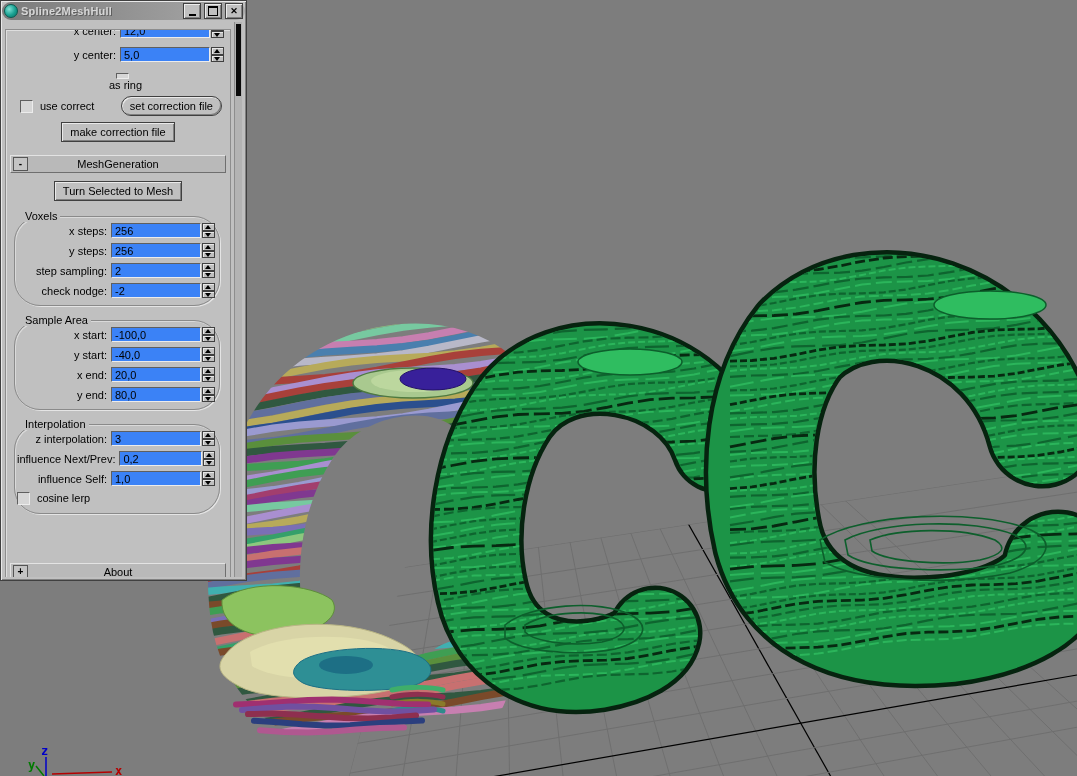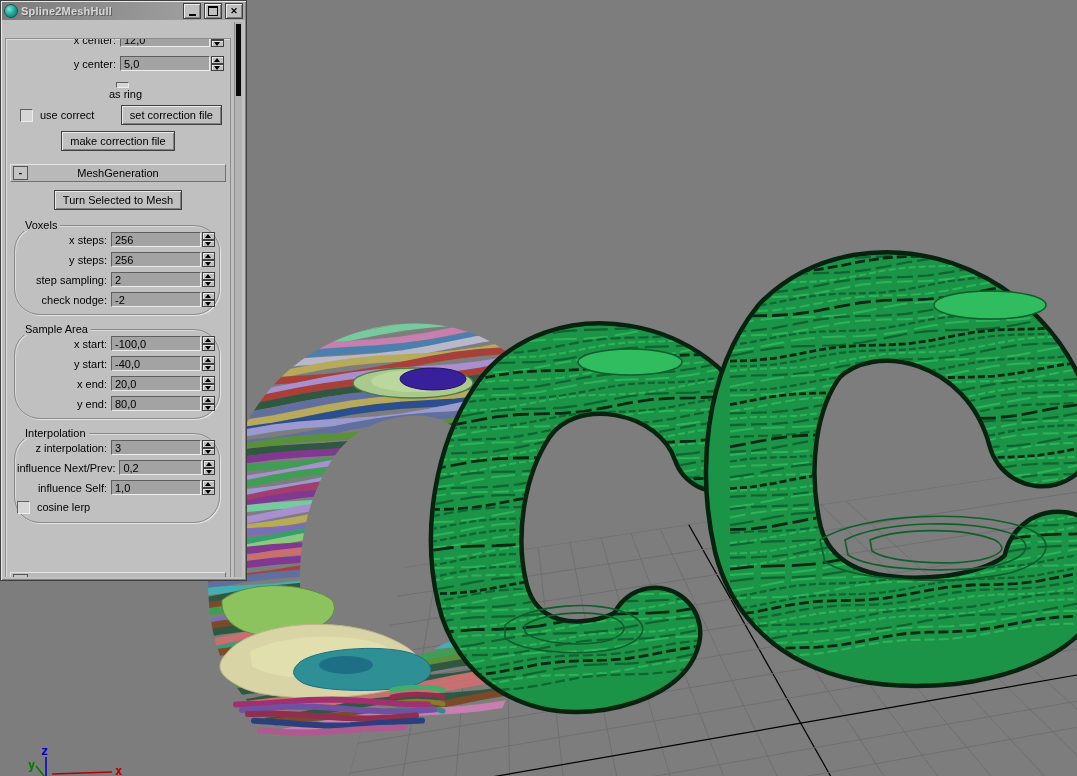--- a/index.html
+++ b/index.html
@@ -8,47 +8,47 @@
 
   
   .viewport{position:absolute;left:0;top:0;width:1077px;height:776px;}
   .vp-active-border{position:absolute;left:245px;top:19px;width:2px;height:24px;}
 
   
   .win{position:absolute;left:0;top:0;width:245px;height:579px;background:#c0c0c0;
        border:1px solid #404040;
        box-shadow:inset 1px 1px 0 #e9e9e9, inset -1px -1px 0 #808080;}
   .titlebar{height:18px;margin:1px;display:flex;align-items:center;gap:3px;padding:0 2px;
-       background:linear-gradient(90deg,#7b7b7b,#a9a9a9);}
+       background:linear-gradient(90deg,#7b7b7b,#a9a9a9);border-radius:9px;}
   .title-ico{width:14px;height:14px;border-radius:50%;
        background:radial-gradient(circle at 35% 35%,#7fe0d4,#18a091 55%,#0c6e63);
        border:1px solid #0a5a50;box-sizing:border-box;}
   .title-txt{flex:1;color:#d6d6d6;font-weight:bold;letter-spacing:.2px;
        text-shadow:1px 1px 0 #5e5e5e;white-space:nowrap;overflow:hidden;}
   .wbtn{width:16px;height:14px;background:#c0c0c0;border:1px solid #404040;
        box-shadow:inset 1px 1px 0 #ececec, inset -1px -1px 0 #7f7f7f;
        display:flex;align-items:center;justify-content:center;
        font-size:9px;line-height:9px;font-weight:bold;color:#000;}
   .minbar{width:7px;height:2px;background:#000;margin-top:7px;}
   .maxbox{width:8px;height:7px;border:1px solid #000;border-top-width:2px;}
 
   .client{position:absolute;left:3px;top:21px;right:3px;bottom:3px;background:#c0c0c0;overflow:hidden;}
-  .rollarea{position:absolute;left:1px;top:16px;width:224px;height:100%;
+  .rollarea{position:absolute;left:1px;top:7px;width:224px;height:100%;
        display:flex;flex-direction:column;overflow:hidden;
        border:1px solid #8d8d8d;box-shadow:inset 1px 1px 0 #dedede;}
   .scrollcol{position:absolute;right:1px;top:0;width:7px;height:100%;background:#b3b3b3;
        border-left:1px solid #8d8d8d;}
   .scrollthumb{position:absolute;left:1px;top:2px;width:5px;height:72px;background:#0a0a0a;}
 
   .cliprow-wrap{height:13px;overflow:hidden;}
   .cliprow-wrap .row{margin-top:-8px;}
 
   .row{display:flex;align-items:center;height:17px;margin:3px 6px 2px 0;}
   .lbl{flex:1;text-align:right;padding-right:4px;white-space:nowrap;}
-  .fld{width:90px;height:15px;box-sizing:border-box;background:#a3a3a3;color:#000;
+  .fld{width:90px;height:15px;box-sizing:border-box;background:#3b82f6;color:#000;
        border:1px solid;border-color:#5f5f5f #ececec #ececec #5f5f5f;
        padding:1px 3px 0 3px;font-size:11px;line-height:13px;overflow:hidden;white-space:nowrap;}
   .spn{width:13px;height:15px;display:flex;flex-direction:column;margin-left:1px;}
   .spn span{flex:1;background:#c0c0c0;border:1px solid #404040;
        box-shadow:inset 1px 1px 0 #e8e8e8;position:relative;}
   .spn .up::after,.spn .dn::after{content:"";position:absolute;left:2px;
        border-left:3px solid transparent;border-right:3px solid transparent;}
   .spn .up::after{top:1px;border-bottom:4px solid #000;}
   .spn .dn::after{top:1px;border-top:4px solid #000;}
 
@@ -401,21 +401,21 @@
           </span>
       </div>
 
       <div class="cbrow" style="margin-top:8px;flex-direction:column;">
         <span class="cb"></span>
         <span class="cbl">as ring</span>
       </div>
       <div class="cbrow" style="height:22px;">
         <span class="cb"></span>
         <span class="cbl">use correct</span>
-        <button class="btn" style="margin-left:auto;margin-right:2px;">set correction file</button>
+        <button class="btn" style="margin-left:auto;margin-right:2px;border-radius:10px;">set correction file</button>
       </div>
       <div class="btnrow">
         <button class="btn">make correction file</button>
       </div>
 
       <div class="rollhdr" style="margin-top:10px;">
         <span class="rollcap">MeshGeneration</span>
         <span class="rolltoggle">-</span>
       </div>
 

